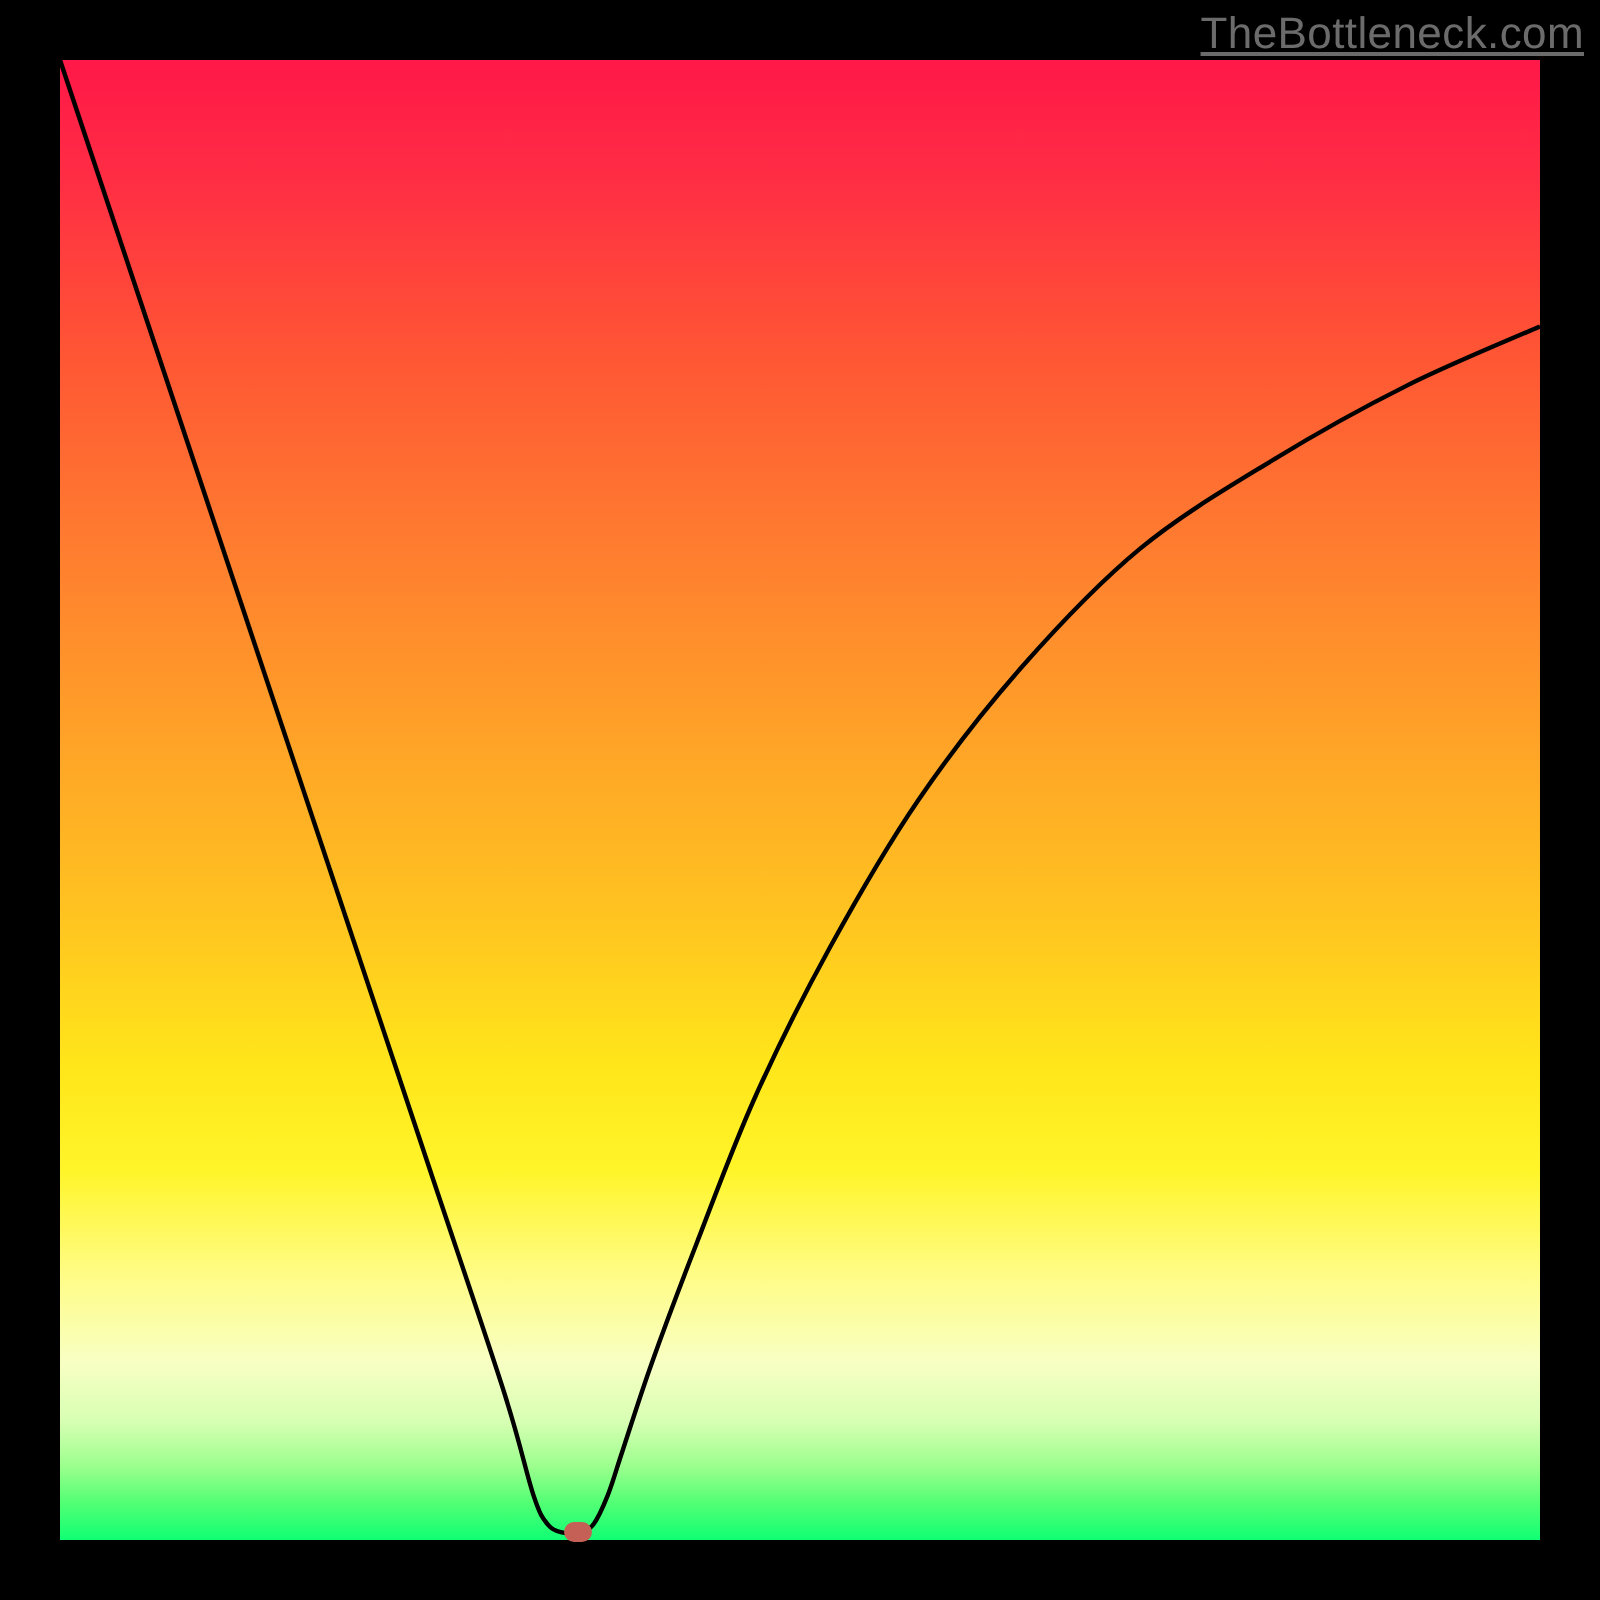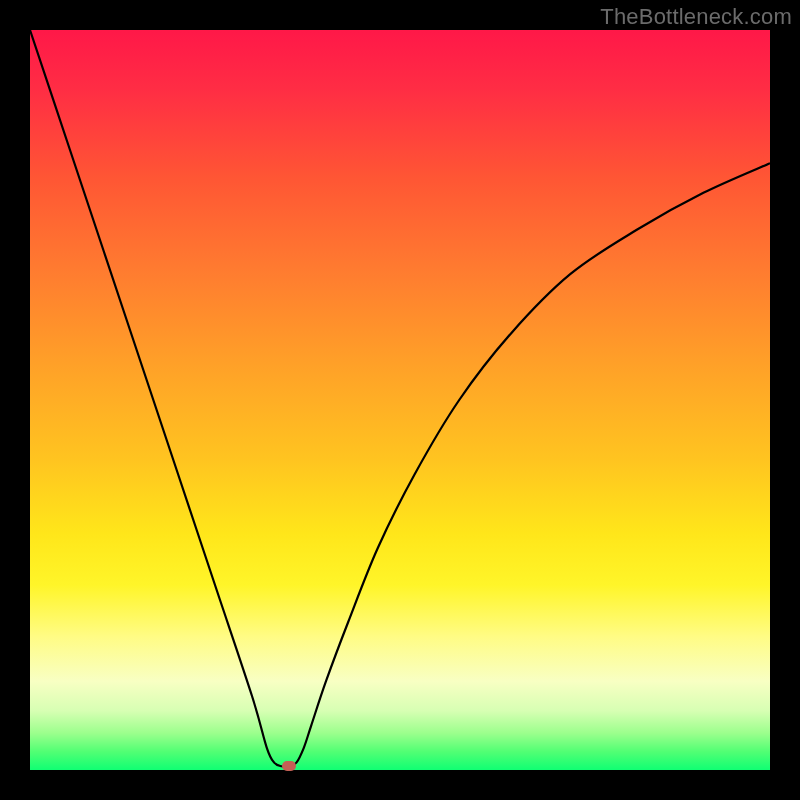--- a/index.html
+++ b/index.html
@@ -43,20 +43,21 @@
     );
   }
   .watermark {
     position: absolute;
     top: 4px;
     right: 8px;
     color: #6b6b6b;
     font-size: 22px;
     letter-spacing: 0.2px;
     user-select: none;
+    text-decoration: underline;
   }
   svg.curve {
     position: absolute;
     left: 0;
     top: 0;
     width: 740px;
     height: 740px;
     overflow: visible;
   }
   .marker {

